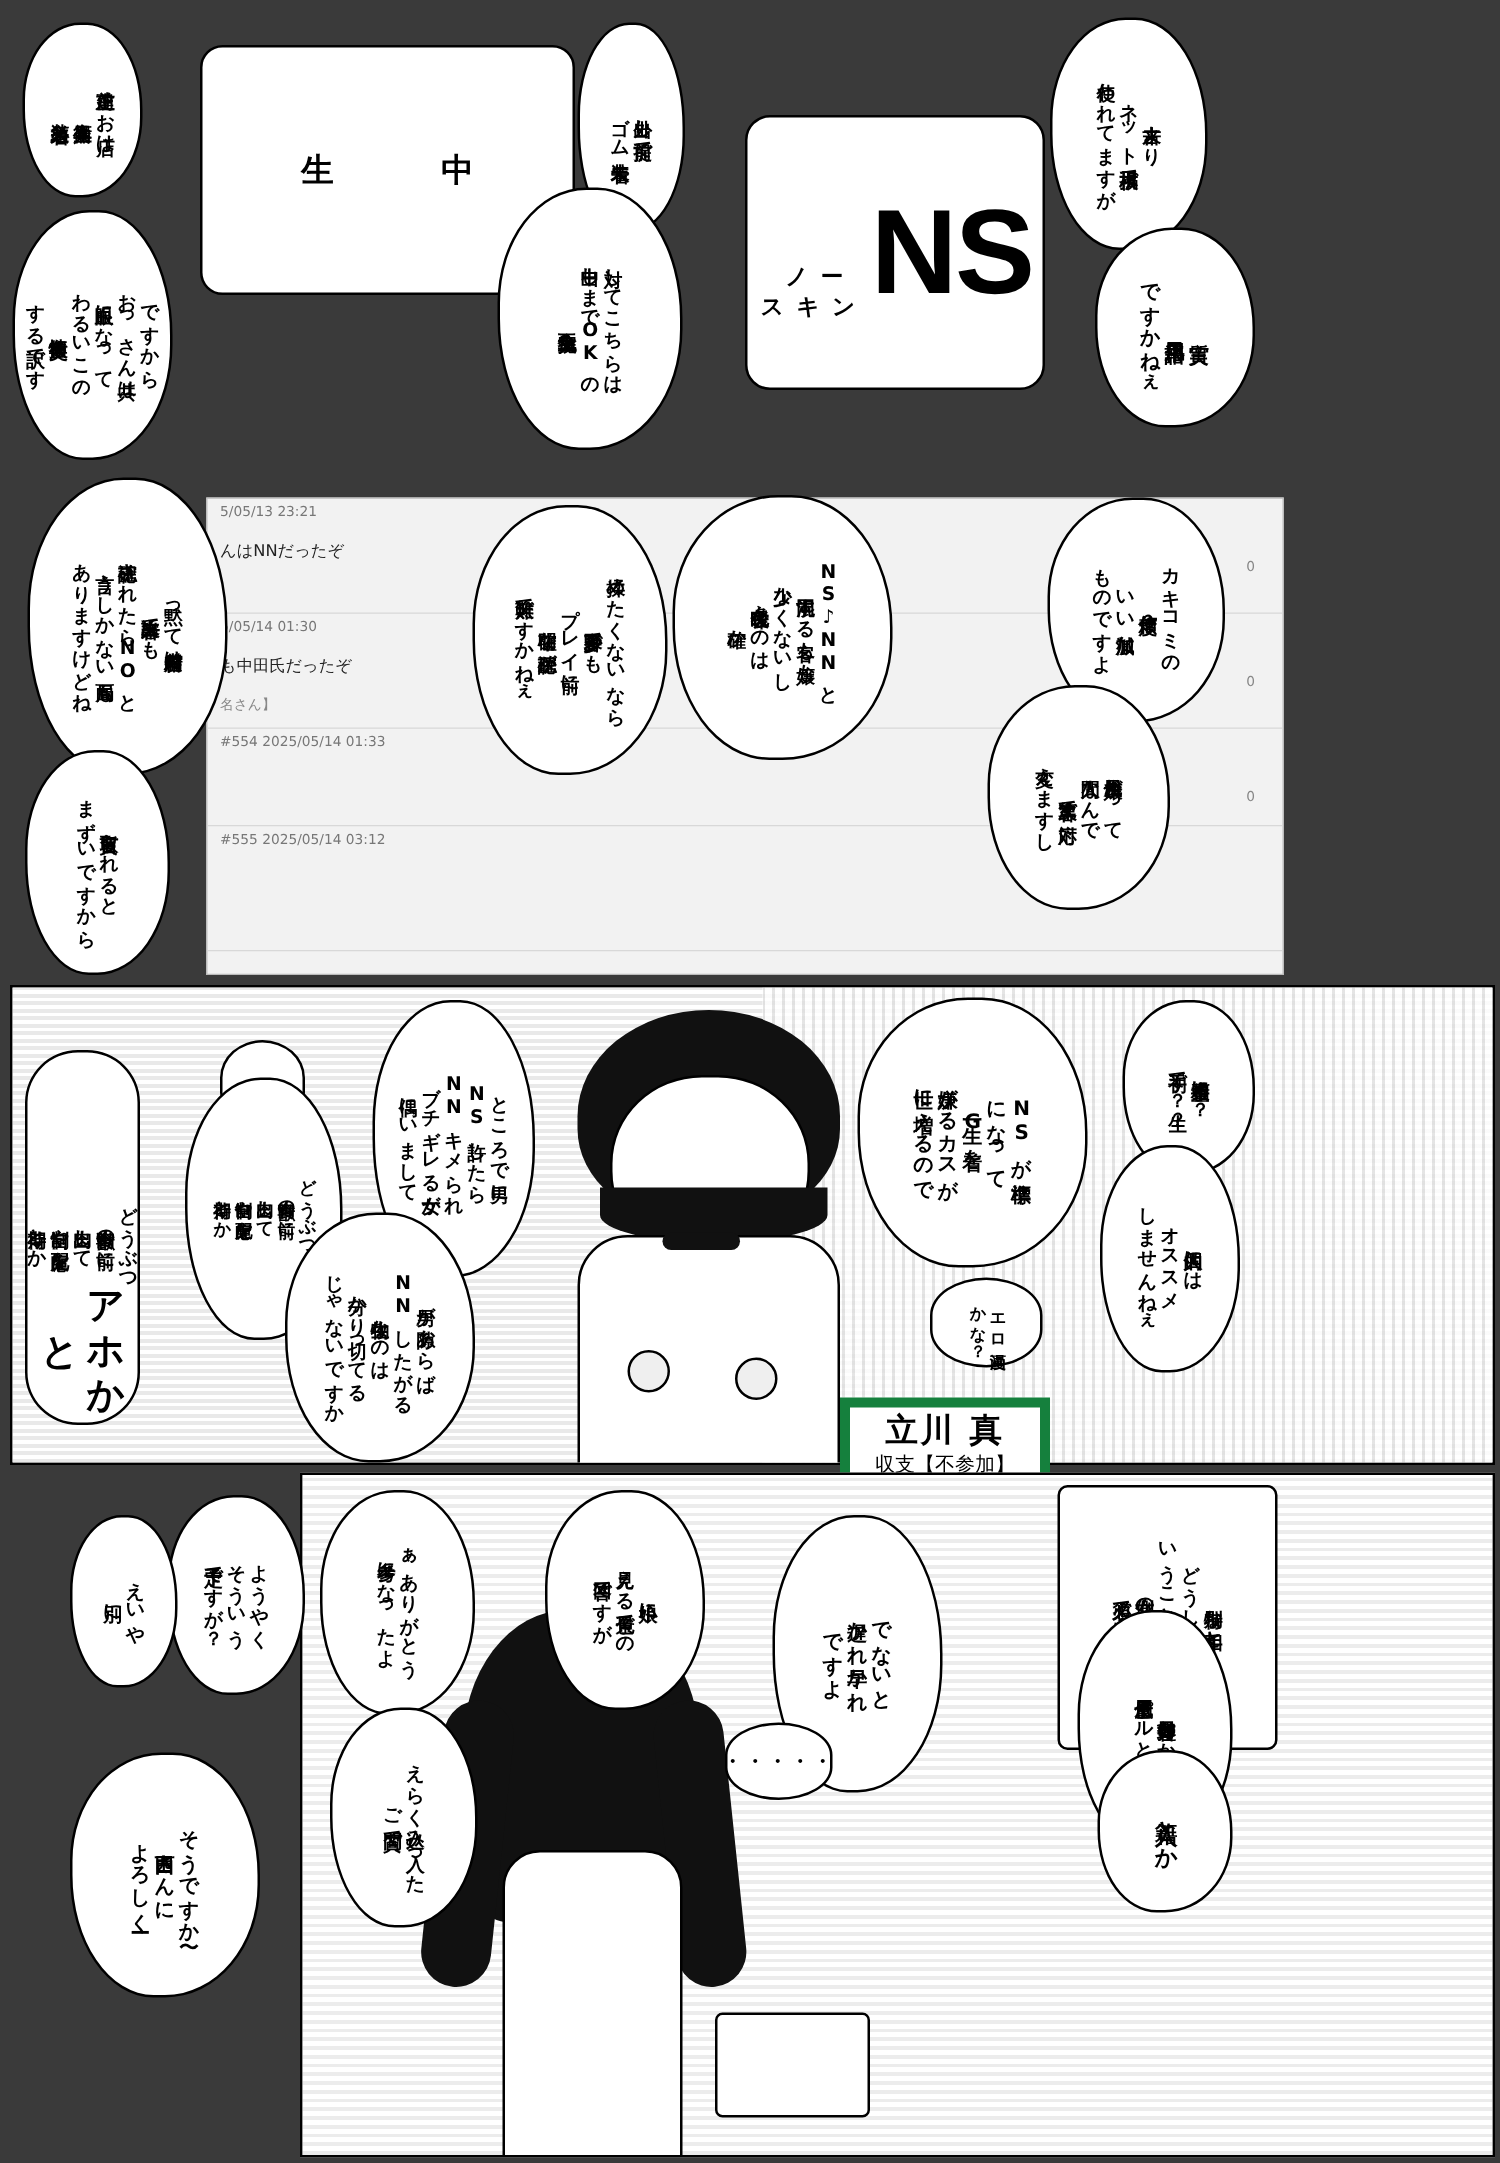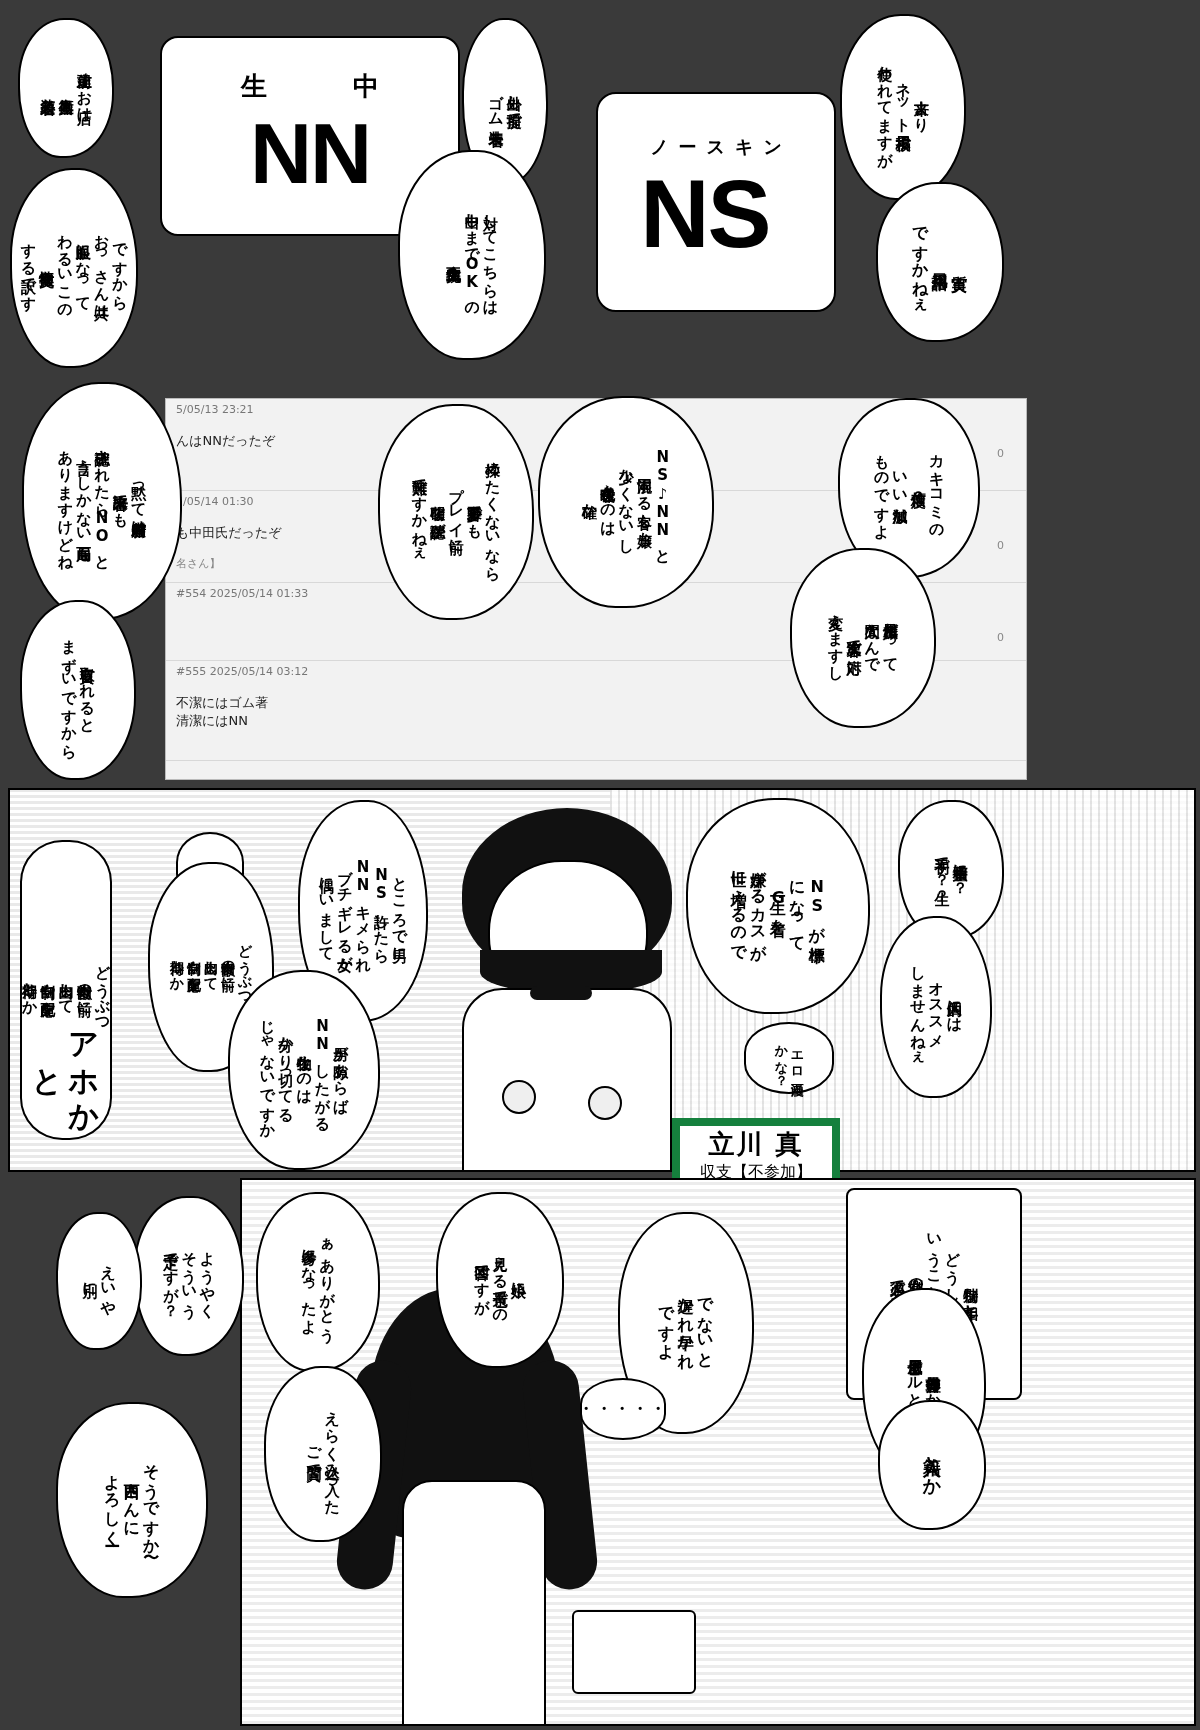--- a/index.html
+++ b/index.html
@@ -100,37 +100,36 @@
 おっさん共は
 血眼になって
 わるいこの
 情報交換を
 する訳です</span>
   </div>
 
   <div class="bub sq" style="left:160px;top:36px;width:300px;height:200px;border-radius:18px;">
     <div style="display:flex;flex-direction:column;align-items:center;">
       <span style="font-size:26px;font-weight:bold;letter-spacing:30px;text-indent:30px;">生　中</span>
-      <span class="hugeNN">NN</span>
     </div>
   </div>
 
   <div class="bub cloud" style="left:462px;top:18px;width:86px;height:168px;">
     <span class="vt" style="font-size:15px;font-weight:bold;">外出し前提で
 ゴム未装着</span>
   </div>
 
   <div class="bub cloud" style="left:398px;top:150px;width:148px;height:210px;">
     <span class="vt" style="font-size:15px;font-weight:bold;">対してこちらは
 中出しまでOKの
 完全上位互換</span>
   </div>
 
   <div class="bub sq" style="left:596px;top:92px;width:240px;height:220px;border-radius:20px;">
-    <div style="display:flex;flex-direction:column;align-items:flex-start;">
+    <div style="display:flex;align-items:flex-end;">
       <span style="font-size:18px;font-weight:bold;letter-spacing:10px;text-indent:10px;">ノースキン</span>
       <span class="hugeNS">NS</span>
     </div>
   </div>
 
   <div class="bub cloud" style="left:840px;top:14px;width:126px;height:186px;">
     <span class="vt" style="font-size:15px;font-weight:bold;">古来より
 ネット掲示板で
 使われてますが</span>
   </div>
@@ -152,22 +151,20 @@
       <div class="body">も中田氏だったぞ</div>
       <div class="name">名さん】</div>
       <div class="like">0</div>
     </div>
     <div class="post" style="height:78px;">
       <div class="meta">#554  2025/05/14 01:33</div>
       <div class="like">0</div>
     </div>
     <div class="post" style="height:100px;">
       <div class="meta">#555  2025/05/14 03:12</div>
-      <div class="body" style="white-space:pre-line;">不潔にはゴム著
-清潔にはNN</div>
     </div>
   </div>
 
   <div class="bub cloud" style="left:22px;top:382px;width:160px;height:238px;">
     <span class="vt" style="font-size:15px;font-weight:bold;">黙って膣内射精は
 許容出来ても
 確認されたらNOと
 言うしかない局面も
 ありますけどね</span>
   </div>

